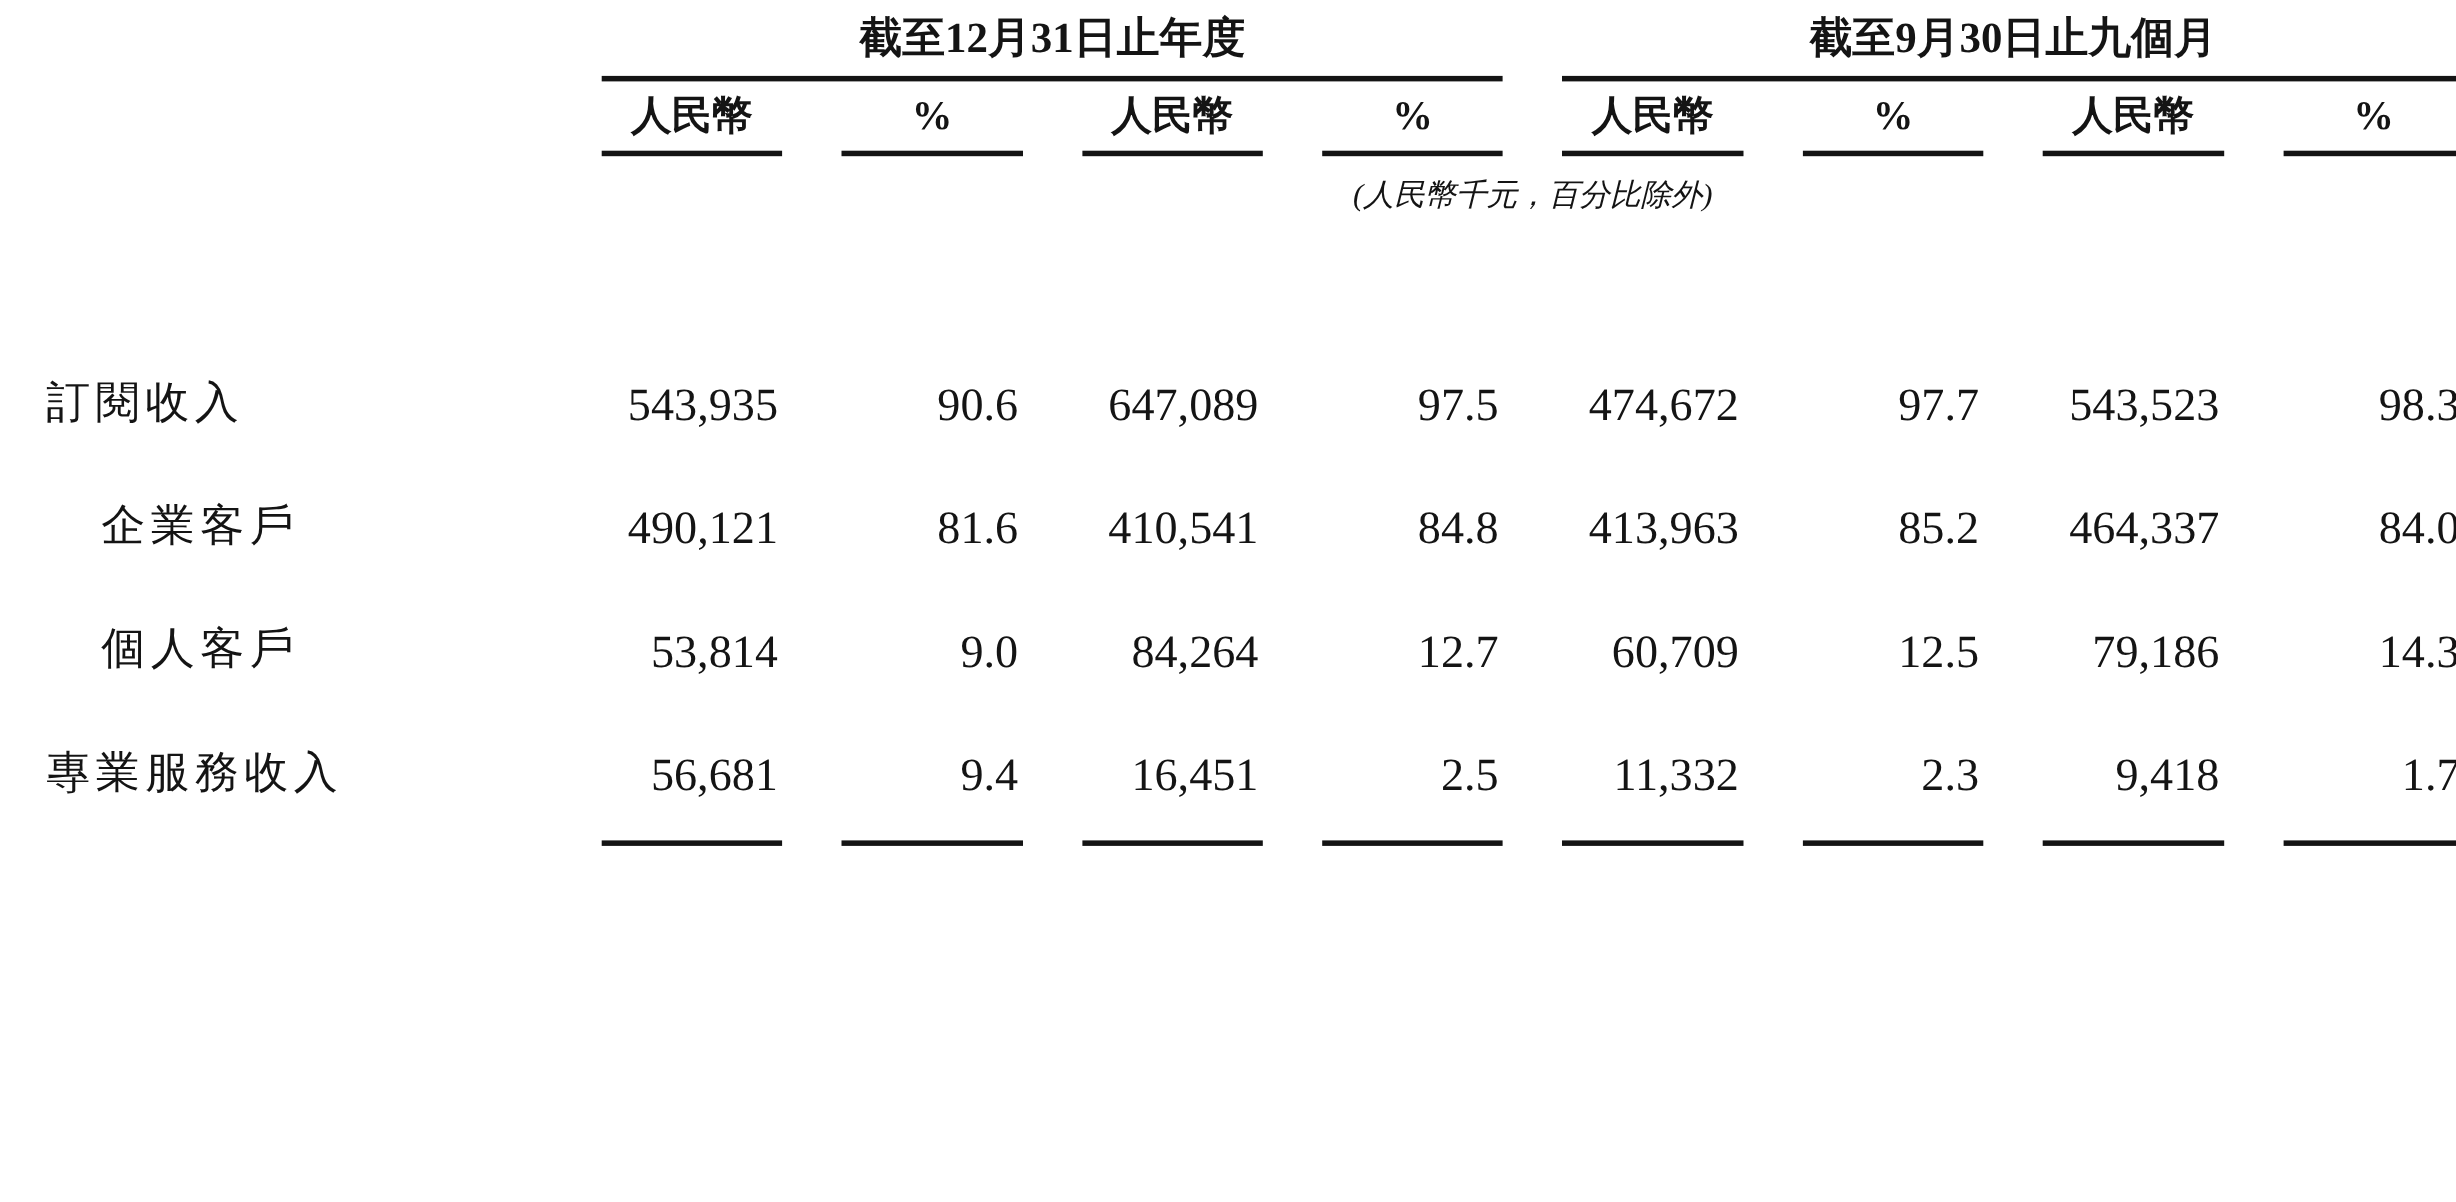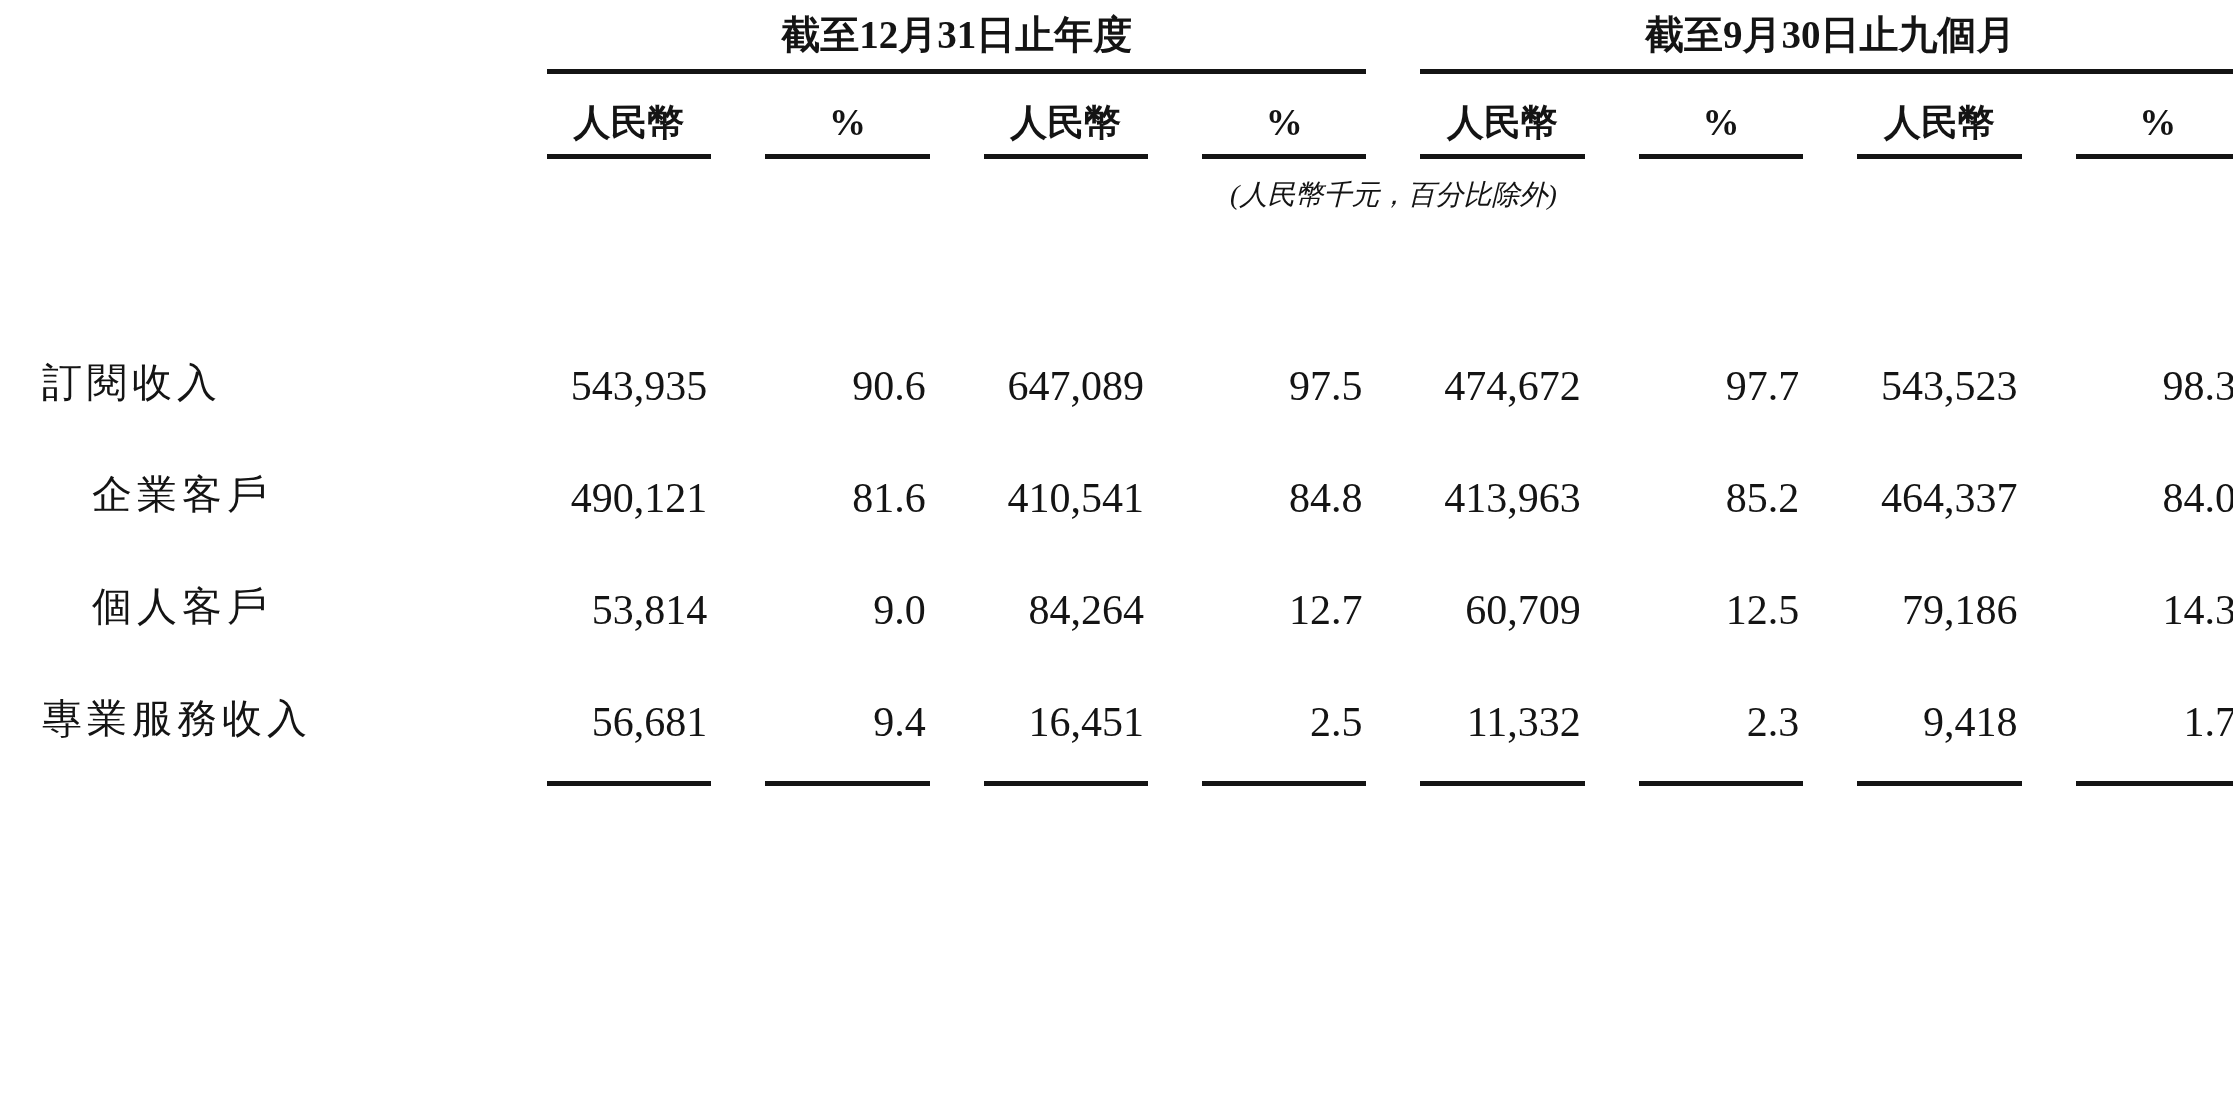--- a/index.html
+++ b/index.html
@@ -47,21 +47,21 @@
 
   .colhead-cell {
     margin: 0 27px;
     text-align: center;
     font-weight: bold;
     font-size: 37px;
     line-height: 1.25;
     padding-bottom: 8px;
     border-bottom: 5px solid #141414;
   }
-  tr.colhead-row td { padding-top: 26px; }
+  tr.colhead-row td { padding-top: 9px; }
 
   
   .note {
     font-style: italic;
     font-size: 28px;
     line-height: 1.25;
     text-align: center;
   }
   tr.note-row td { padding-top: 18px; }
   tr.unaudited-row td { padding-top: 10px; }

